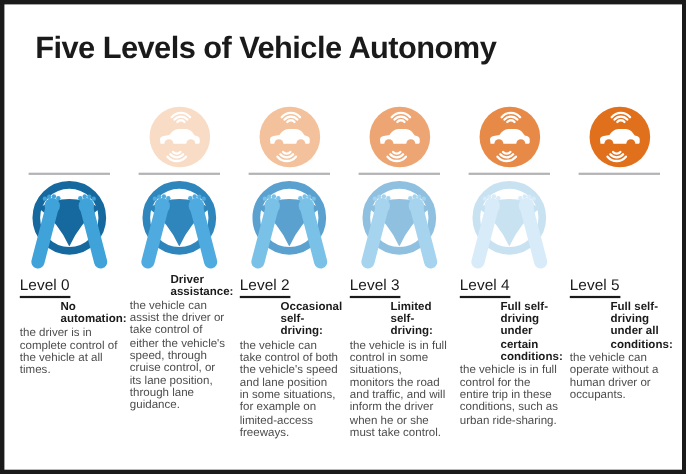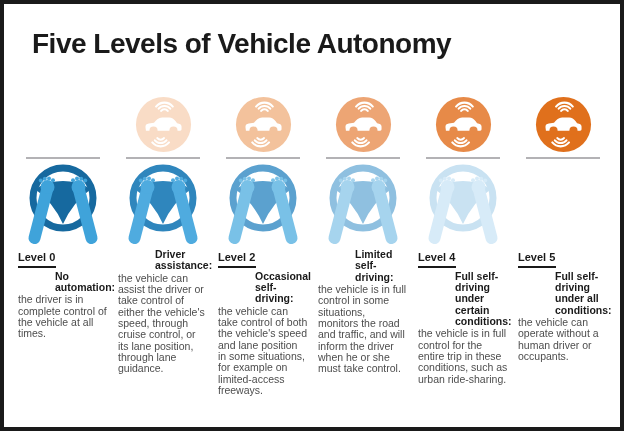--- a/index.html
+++ b/index.html
@@ -27,21 +27,21 @@
   .col{width:90px;flex:0 0 90px;text-align:left;}
   .badge-wrap{width:57px;height:57px;margin:0 auto;}
   .divider{
     width:74px;height:2px;margin:4px auto 3px auto;
     background:var(--divider,#b3b2b5);
   }
   .wheel-wrap{width:80px;height:84px;margin:0 auto;}
   .lvl-head{
     display:inline-block;
     margin-top:6px;
-    font-size:11px;font-weight:700;color:var(--text_dark,#1a1a1a);
+    font-size:14px;font-weight:400;color:var(--text_dark,#1a1a1a);
     line-height:1.05;
     border-bottom:2px solid var(--text_dark,#1a1a1a);
     padding:0 1px 2px 0;
   }
   .lvl-lead{
     display:block;
     margin-top:3px;
     font-size:10.5px;font-weight:700;color:var(--text_dark,#1a1a1a);
     line-height:1.08;
     padding-left:37px;
@@ -242,20 +242,21 @@
           <g>
             <line class="arm" x1="55.5" y1="26" x2="68.5" y2="76"></line>
             <circle class="hand" cx="55.5" cy="25" r="7"></circle>
             <circle class="hand" cx="62.2" cy="18.6" r="2"></circle>
               <circle class="hand" cx="58.2" cy="16.8" r="2"></circle>
               <circle class="hand" cx="54" cy="16.6" r="2"></circle>
               <circle class="hand" cx="50" cy="18.2" r="2"></circle>
           </g>
         </svg>
       </div>
+      <span class="lvl-head">Level 3</span>
       <span class="lvl-lead">Limited self-driving:</span>
       <span class="lvl-desc">the vehicle is in full control in some situations, monitors the road and traffic, and will inform the driver when he or she must take control.</span>
     </div>
 
     <div class="col" style="--cc: #e78a48; --wc: #c9e2f2; --ac: #d7ebf8;">
       <div class="badge-wrap">
         <svg width="57" height="57" viewBox="0 0 60 60">
           <circle class="cc" cx="30" cy="30" r="29"></circle>
           <path class="car" d="M11.5,36.5 L11,32.5 Q11,29.5 14.5,29 L20,28.2 Q23.5,22.8 28.5,22.5 L36,22.5 Q40,22.8 42.8,26.6 L44.3,28.6 Q48.8,29.2 49,32 L49,35 Q49,36.5 47.5,36.5 Z"></path>
           <circle class="cc" cx="19.5" cy="36.5" r="4.3"></circle>

